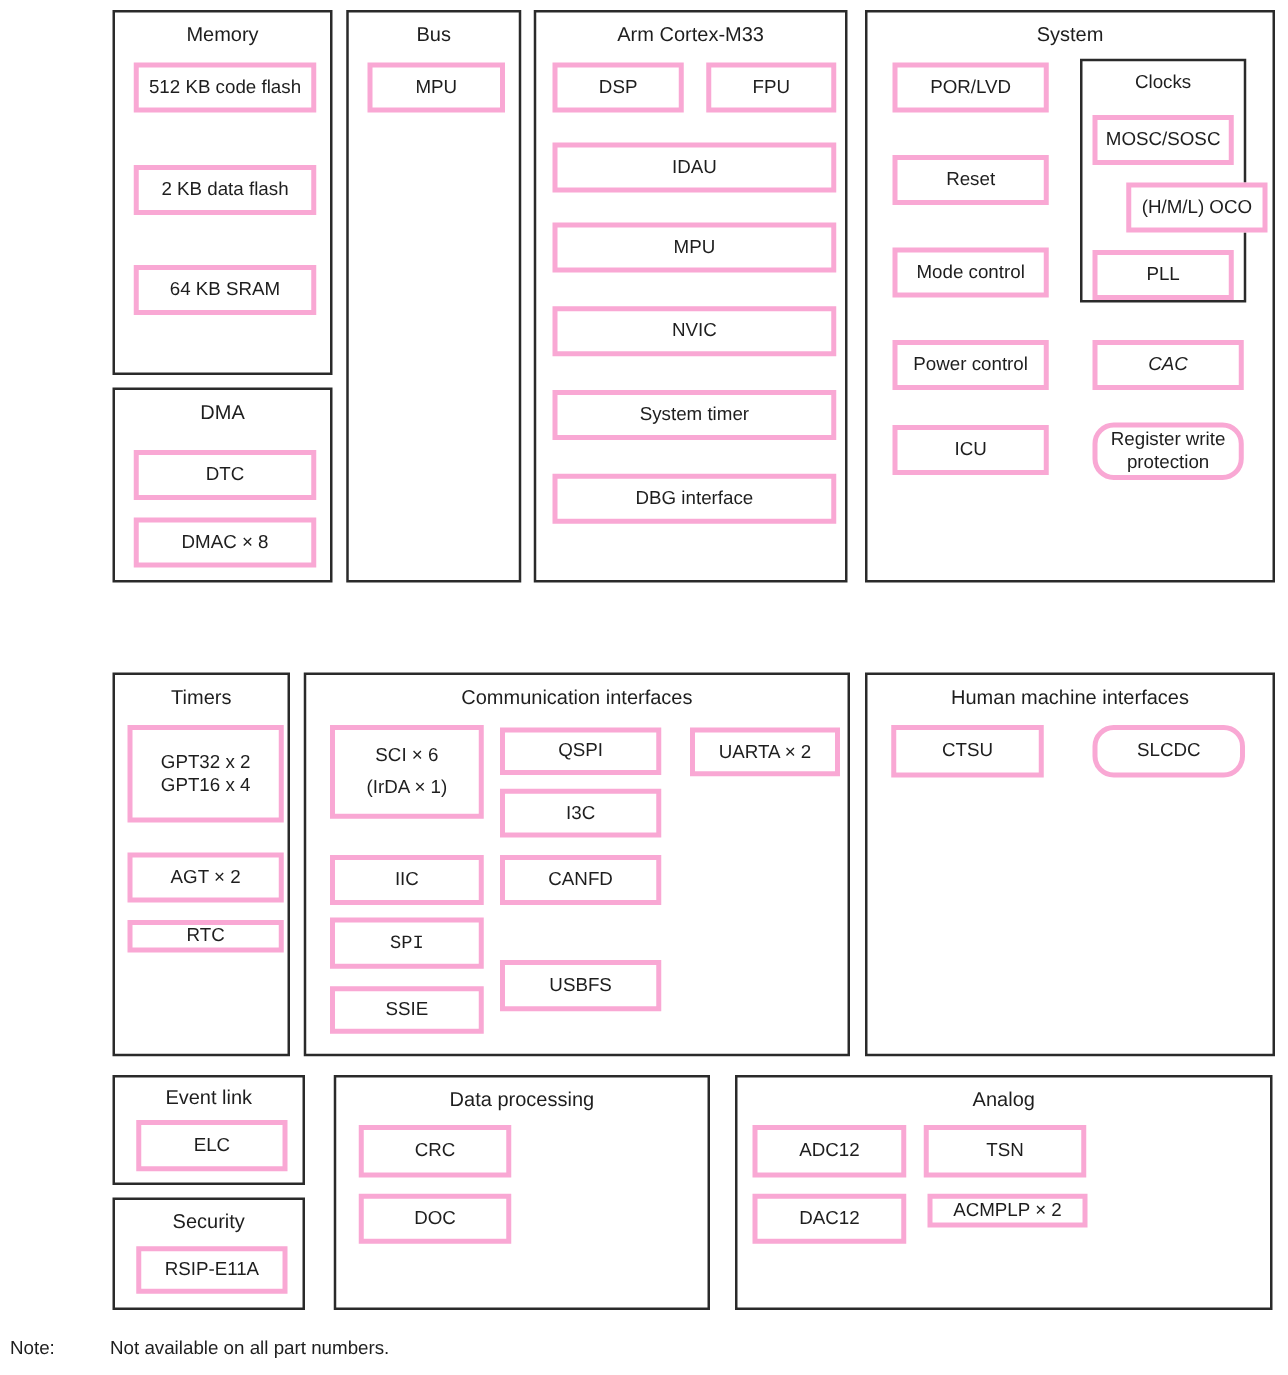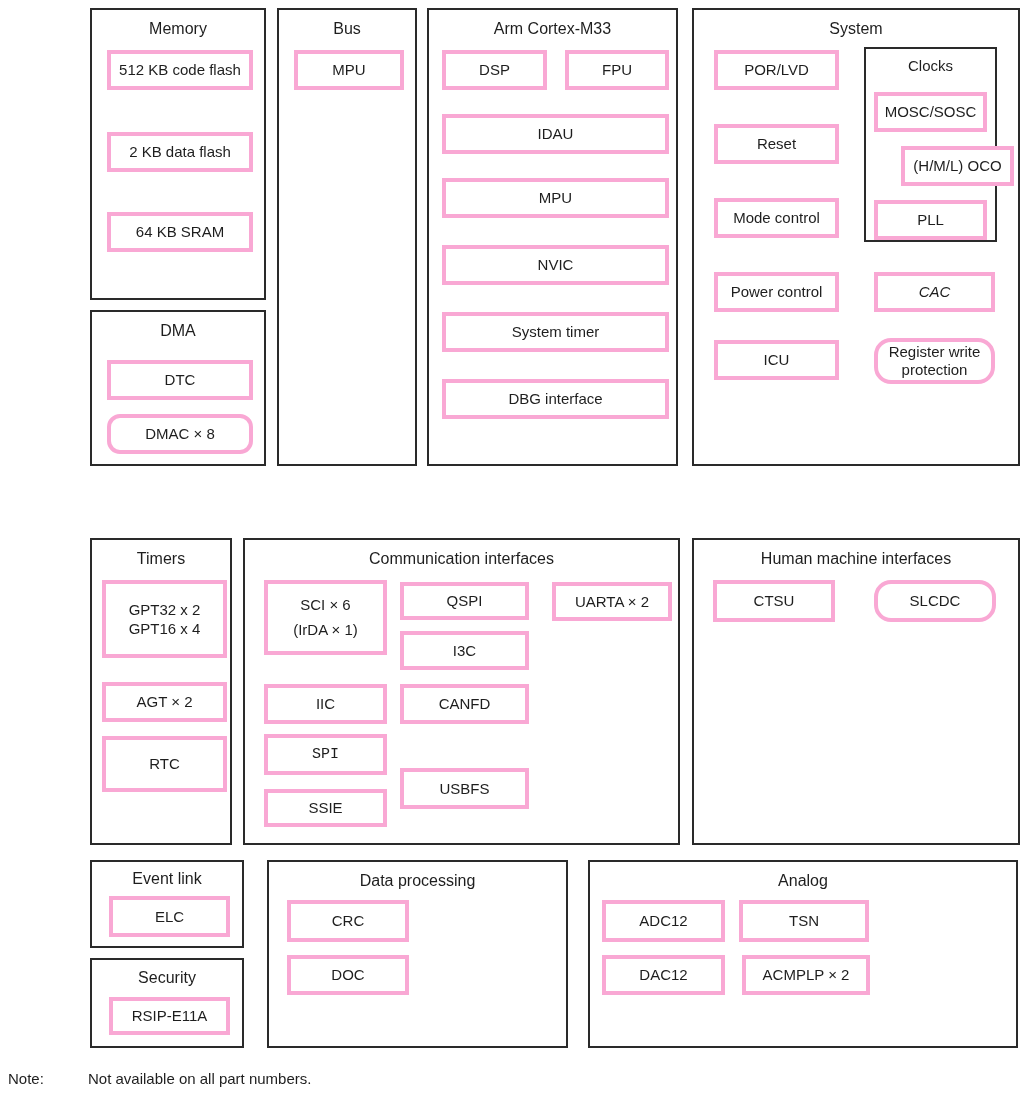--- a/index.html
+++ b/index.html
@@ -34,21 +34,21 @@
   <div class="sec" style="left:90px; top:8px; width:176px; height:292px;">
     <div class="sec-title">Memory</div>
     <div class="box" style="left:15px; top:40px; width:146px; height:40px;">512 KB code flash</div>
     <div class="box" style="left:15px; top:122px; width:146px; height:40px;">2 KB data flash</div>
     <div class="box" style="left:15px; top:202px; width:146px; height:40px;">64 KB SRAM</div>
   </div>
 
   <div class="sec" style="left:90px; top:310px; width:176px; height:156px;">
     <div class="sec-title">DMA</div>
     <div class="box" style="left:15px; top:48px; width:146px; height:40px;">DTC</div>
-    <div class="box" style="left:15px; top:102px; width:146px; height:40px;border-radius:13px;">DMAC × 8</div>
+    <div class="box" style="left:15px; top:102px; width:146px; height:40px;">DMAC × 8</div>
   </div>
 
   <div class="sec" style="left:277px; top:8px; width:140px; height:458px;">
     <div class="sec-title">Bus</div>
     <div class="box" style="left:15px; top:40px; width:110px; height:40px;">MPU</div>
   </div>
 
   <div class="sec" style="left:427px; top:8px; width:251px; height:458px;">
     <div class="sec-title">Arm Cortex-M33</div>
     <div class="box" style="left:13px; top:40px; width:105px; height:40px;">DSP</div>
@@ -78,21 +78,21 @@
     <div class="box" style="left:180px; top:262px; width:121px; height:40px;font-style:italic;">CAC</div>
     <div class="box" style="left:180px; top:328px; width:121px; height:46px; line-height:1.2;border-radius:17px;">Register write
 protection</div>
   </div>
 
   <div class="sec" style="left:90px; top:538px; width:142px; height:307px;">
     <div class="sec-title">Timers</div>
     <div class="box" style="left:10px; top:40px; width:125px; height:78px;">GPT32 x 2
 GPT16 x 4</div>
     <div class="box" style="left:10px; top:142px; width:125px; height:40px;">AGT × 2</div>
-    <div class="box" style="left:10px; top:196px; width:125px; height:56px;">RTC</div>
+    <div class="box" style="left:10px; top:196px; width:125px; height:26px;">RTC</div>
   </div>
 
   <div class="sec" style="left:243px; top:538px; width:437px; height:307px;">
     <div class="sec-title">Communication interfaces</div>
     <div class="box" style="left:19px; top:40px; width:123px; height:75px; line-height:1.65;">SCI × 6
 (IrDA × 1)</div>
     <div class="box" style="left:155px; top:42px; width:129px; height:38px;">QSPI</div>
     <div class="box" style="left:155px; top:91px; width:129px; height:39px;">I3C</div>
     <div class="box" style="left:307px; top:42px; width:120px; height:39px;">UARTA × 2</div>
     <div class="box" style="left:19px; top:144px; width:123px; height:40px;">IIC</div>
@@ -122,21 +122,21 @@
     <div class="sec-title">Data processing</div>
     <div class="box" style="left:18px; top:38px; width:122px; height:42px;">CRC</div>
     <div class="box" style="left:18px; top:93px; width:122px; height:40px;">DOC</div>
   </div>
 
   <div class="sec" style="left:588px; top:860px; width:430px; height:188px;">
     <div class="sec-title">Analog</div>
     <div class="box" style="left:12px; top:38px; width:123px; height:42px;">ADC12</div>
     <div class="box" style="left:149px; top:38px; width:130px; height:42px;">TSN</div>
     <div class="box" style="left:12px; top:93px; width:123px; height:40px;">DAC12</div>
-    <div class="box" style="left:152px; top:93px; width:128px; height:40px;">ACMPLP × 2</div>
+    <div class="box" style="left:152px; top:93px; width:128px; height:27px;">ACMPLP × 2</div>
   </div>
 
   <div class="note">
     <span>Note:</span>
     <span class="note-text">Not available on all part numbers.</span>
   </div>
 
 </div>
 
 </body></html>

